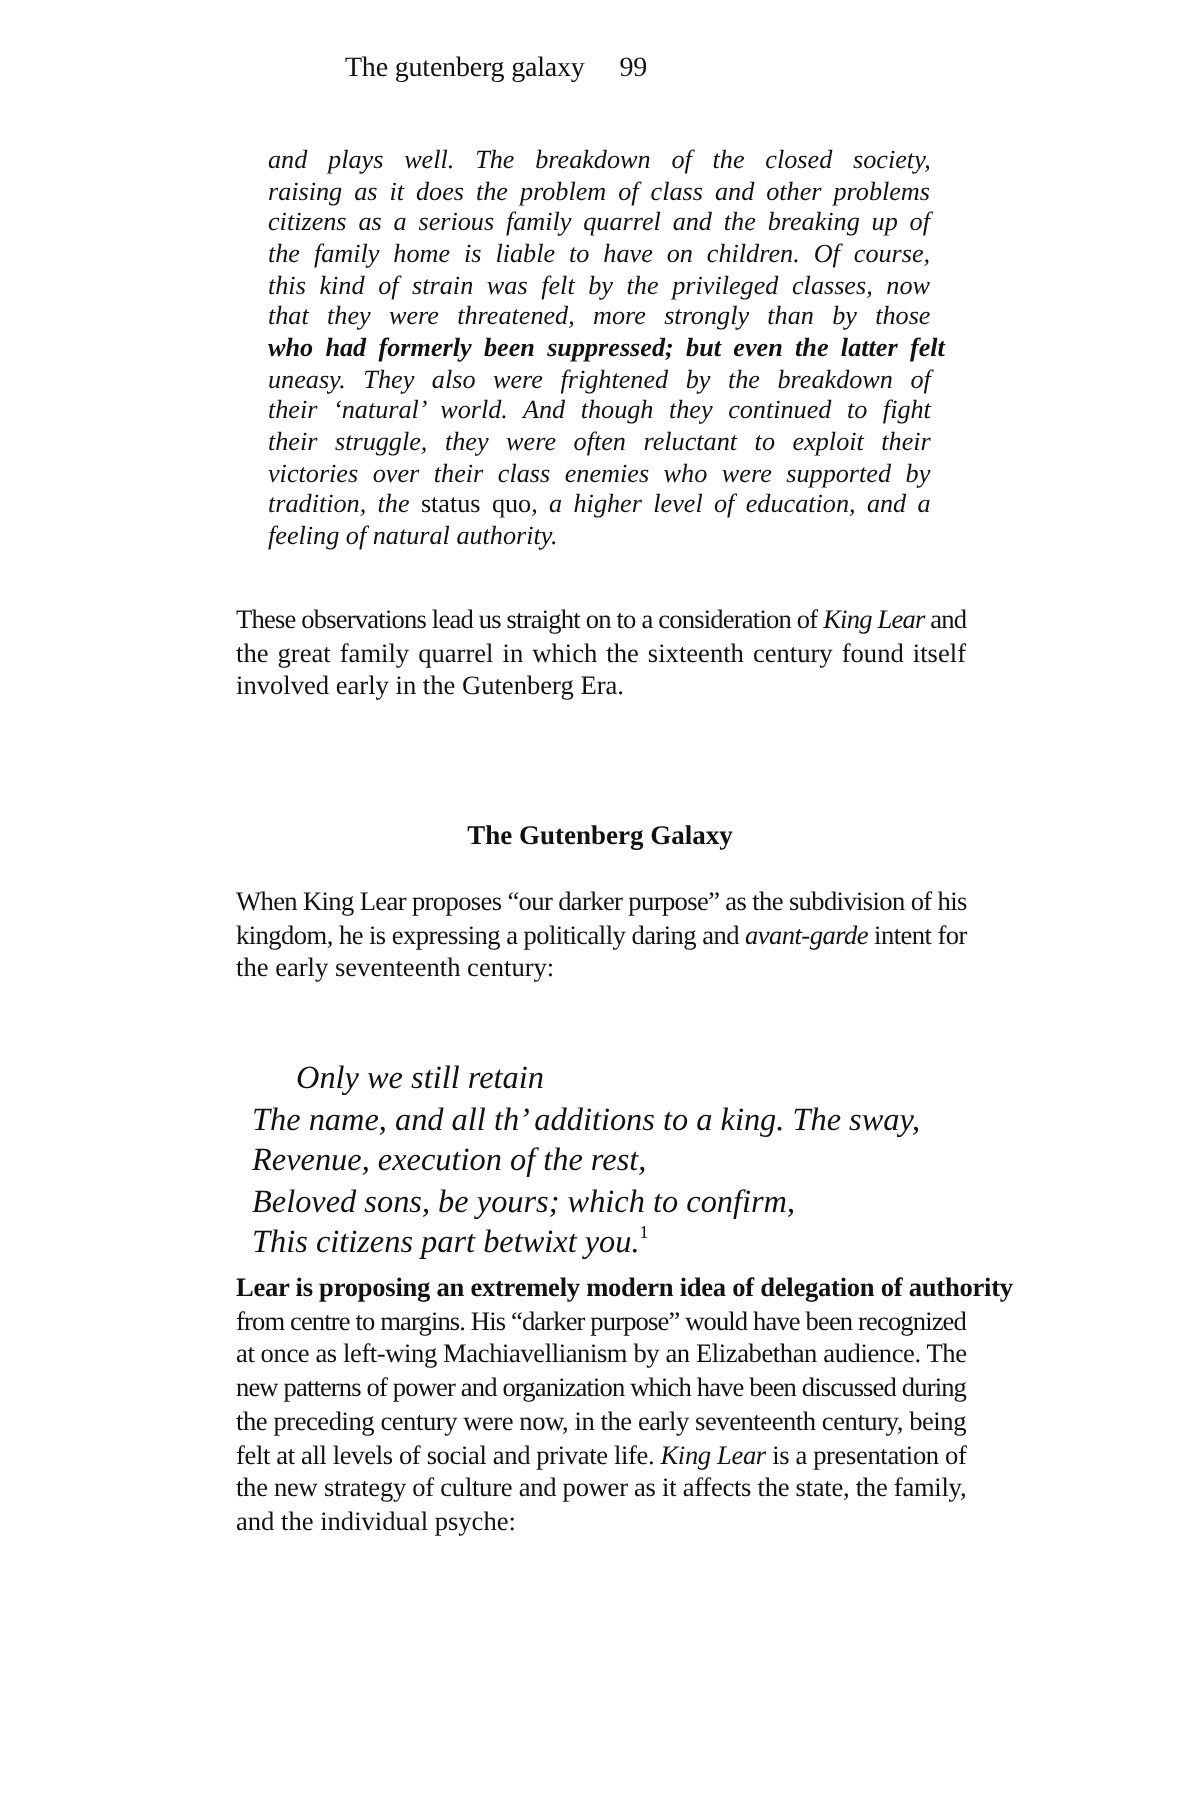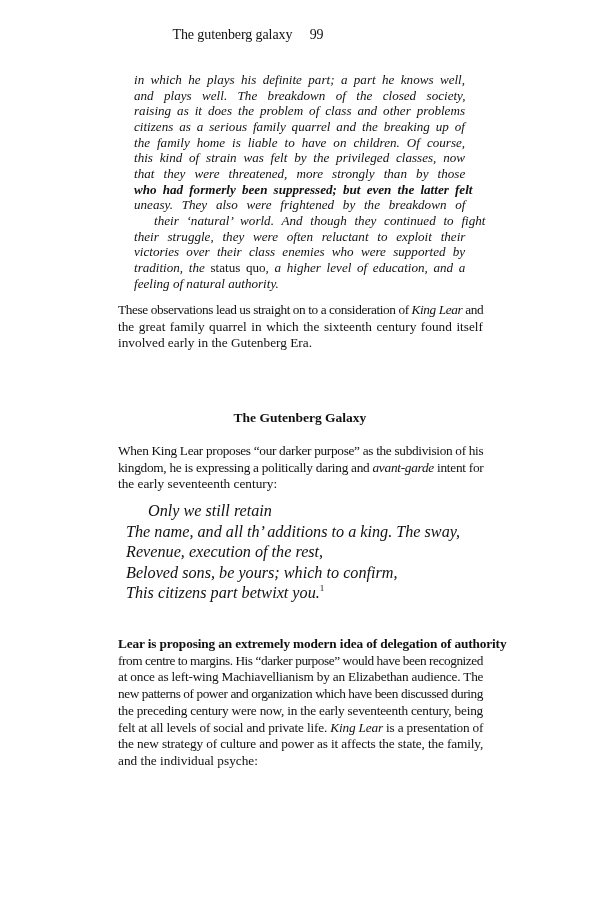--- a/index.html
+++ b/index.html
@@ -12,45 +12,44 @@
   .quote .rom { font-style:normal; }
   .quote .ln { display:block; text-align:justify; text-align-last:justify; white-space:nowrap; }
   .quote .ln.last { text-align-last:left; }
   .para { position:absolute; left:118px; width:365px; font-size:13.3px; line-height:16.7px; }
   .para .ln { display:block; text-align:justify; text-align-last:justify; white-space:nowrap; }
   .para .ln.last { text-align-last:left; }
   .para i { font-style:italic; }
   .p1 { top:302px; }
   .heading { position:absolute; top:410px; left:0; width:600px; text-align:center; font-weight:bold; font-size:13.5px; }
   .p2 { top:443px; }
-  .poem { position:absolute; left:126px; top:501px; font-style:italic; font-size:16.2px; line-height:20.6px; }
+  .poem { position:absolute; left:126px; top:529px; font-style:italic; font-size:16.2px; line-height:20.6px; }
   .poem .ln { display:block; white-space:nowrap; }
   .poem .ln.indent { padding-left:22px; }
   .poem sup { font-size:9px; font-style:normal; vertical-align:7px; line-height:0; }
   .p3 { top:636px; }
 </style>
 </head>
 <body>
 
 <div class="hdr">
   <span>The gutenberg galaxy</span>
   <span class="pg">99</span>
 </div>
 
 <div class="quote">
-  <span class="ln" style="display: block; word-spacing: 3.09091px;"><span>in which he plays his definite part; a part he knows well,</span></span>
   <span class="ln" style="display: block; word-spacing: 7.125px;"><span>and plays well. The breakdown of the closed society,</span></span>
   <span class="ln" style="display: block; word-spacing: 2.7px;"><span>raising as it does the problem of class and other problems</span></span>
   <span class="ln" style="display: block; word-spacing: 2.6px;"><span>citizens as a serious family quarrel and the breaking up of</span></span>
   <span class="ln" style="display: block; word-spacing: 3.7px;"><span>the family home is liable to have on children. Of course,</span></span>
   <span class="ln" style="display: block; word-spacing: 3.5px;"><span>this kind of strain was felt by the privileged classes, now</span></span>
   <span class="ln" style="display: block; word-spacing: 5.875px;"><span>that they were threatened, more strongly than by those</span></span>
   <span class="ln" style="display: block; word-spacing: 2.88889px; font-weight: bold;"><span>who had formerly been suppressed; but even the latter felt</span></span>
   <span class="ln" style="display: block; word-spacing: 5.5px;"><span>uneasy. They also were frightened by the breakdown of</span></span>
-  <span class="ln" style="display: block; word-spacing: 4.5px; margin-left: 20px;"><span>their ‘natural’ world. And though they continued to fight</span></span>
+  <span class="ln" style="display: block; word-spacing: 4.5px;"><span>their ‘natural’ world. And though they continued to fight</span></span>
   <span class="ln" style="display: block; word-spacing: 5.5px;"><span>their struggle, they were often reluctant to exploit their</span></span>
   <span class="ln" style="display: block; word-spacing: 4px;"><span>victories over their class enemies who were supported by</span></span>
   <span class="ln" style="display: block; word-spacing: 2.4px;"><span>tradition, the </span><span class="rom">status quo</span><span>, a higher level of education, and a</span></span>
   <span class="ln last"><span>feeling of natural authority.</span></span>
 </div>
 
 <div class="para p1">
   <span class="ln" style="display: block; letter-spacing: -0.405405px;"><span>These observations lead us straight on to a consideration of </span><i>King Lear</i><span> and</span></span>
   <span class="ln" style="display: block; word-spacing: 1.2px;"><span>the great family quarrel in which the sixteenth century found itself</span></span>
   <span class="ln last"><span>involved early in the Gutenberg Era.</span></span>

